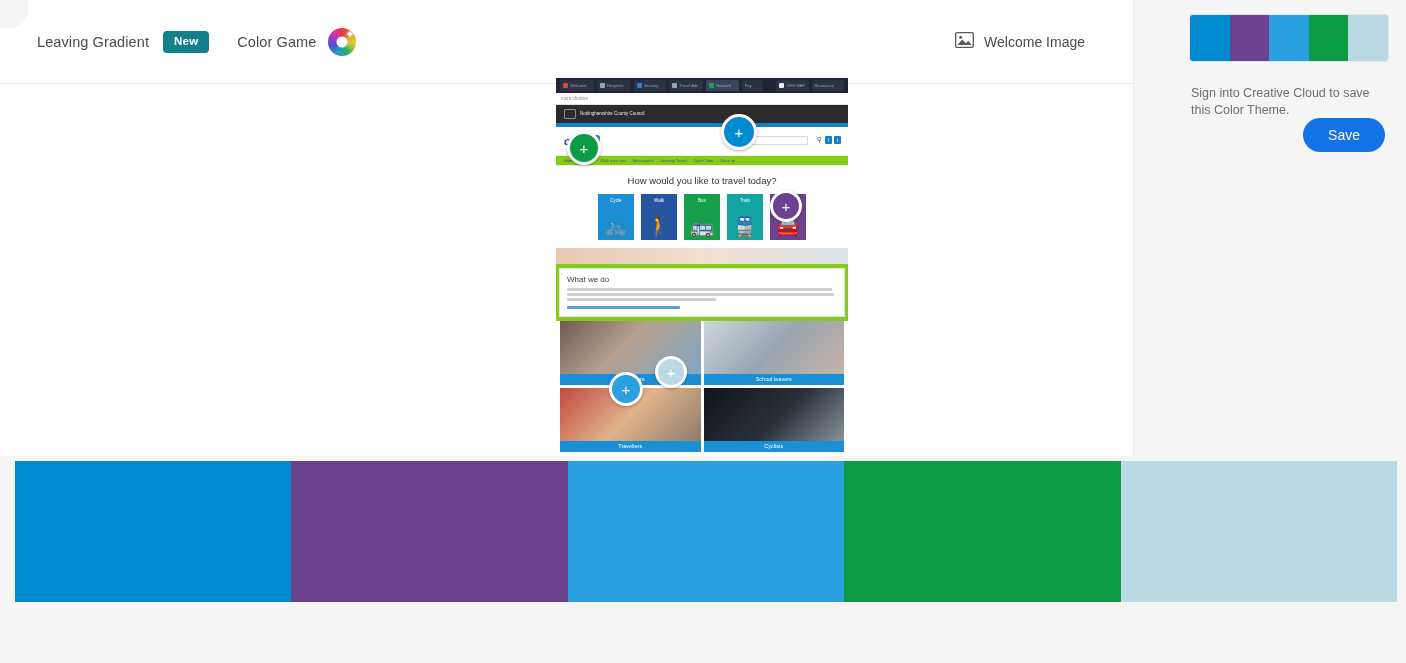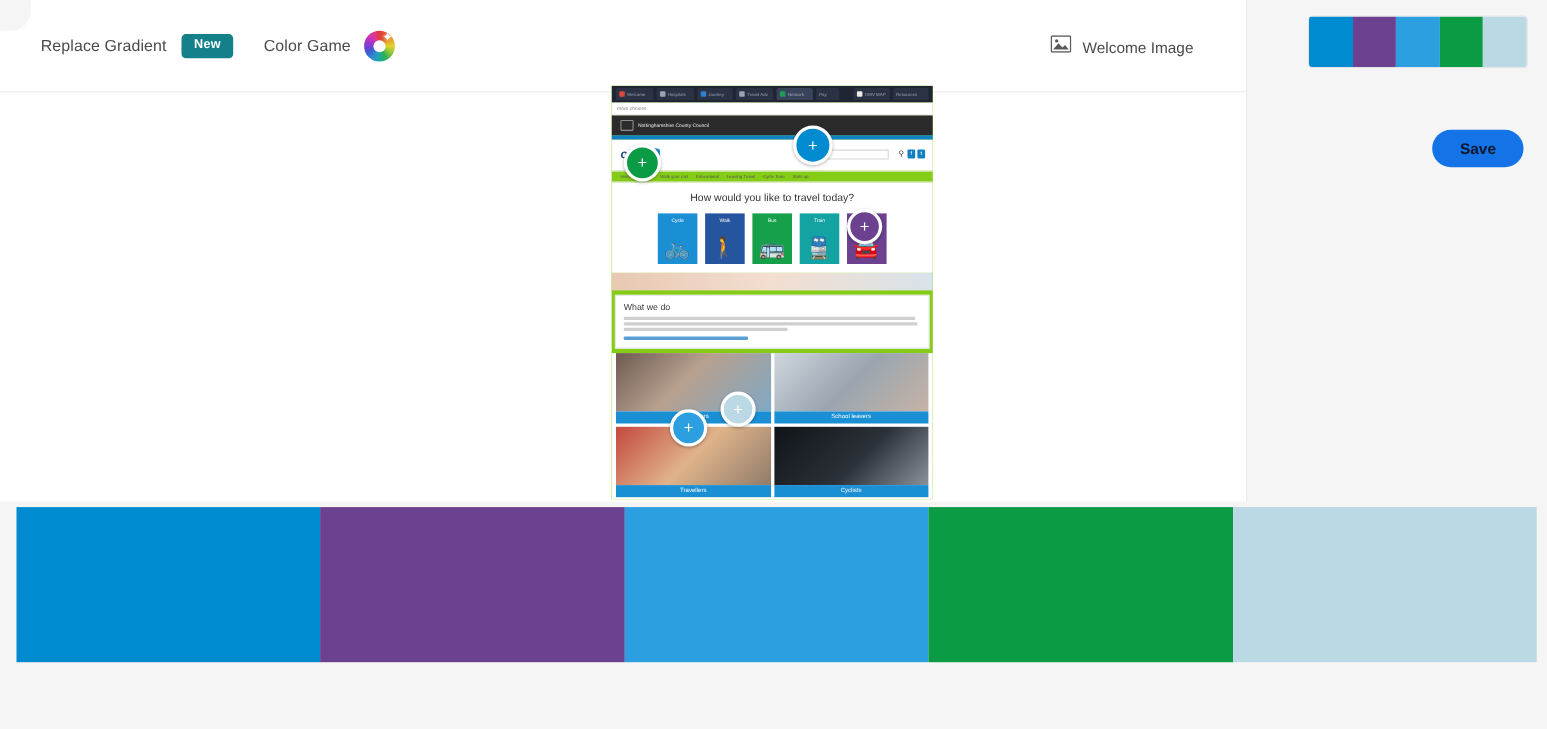--- a/index.html
+++ b/index.html
@@ -177,22 +177,22 @@
     border-radius: 3px; overflow: hidden;
     box-shadow: 0 0 0 1px rgba(0,0,0,.06);
   }
   .theme-strip div { flex: 1; }
   .signin-text {
     position: absolute; left: 57px; top: 85px; width: 180px;
     font-size: 12.5px; color: #6e6e6e; line-height: 1.33;
   }
   .save-btn {
     position: absolute; right: 21px; top: 118px;
-    background: #1473e6; color: #0f172a;
-    font-size: 14px; font-weight: bold;
+    background: #1473e6; color: #fef9c3;
+    font-size: 14px; font-weight: normal;
     padding: 9px 25px; border: none; border-radius: 17px;
     cursor: pointer;
   }
 
   
   .swatch-bar {
     position: absolute; left: 15px; top: 461px;
     width: 1382px; height: 141px; display: flex;
   }
   .swatch-bar > div { flex: 1; cursor: pointer; }
@@ -200,21 +200,21 @@
 </style>
 </head>
 <body>
 
 <div class="app">
 
   <div class="top-card">
 
     <div class="toolbar">
       <div class="toolbar-left">
-        <span class="tool-label">Replace Gradient</span>
+        <span class="tool-label">Leaving Gradient</span>
         <span class="badge-new">New</span>
         <span class="tool-label tool-label-2">Color Game</span>
         <span class="color-wheel">
           <span class="sparkle">✦</span>
         </span>
       </div>
 
       <div class="replace-image">
         <span>
           <svg width="19" height="16" viewBox="0 0 19 16" aria-hidden="true">
@@ -365,20 +365,21 @@
   </div>
 
   <div class="right-panel">
     <div class="theme-strip" id="theme-strip">
         <div style="background: rgb(0, 139, 208);"></div>
         <div style="background: rgb(107, 65, 144);"></div>
         <div style="background: rgb(43, 159, 224);"></div>
         <div style="background: rgb(12, 155, 69);"></div>
         <div style="background: rgb(187, 216, 229);"></div>
       </div>
+    <div class="signin-text">Sign into Creative Cloud to save this Color Theme.</div>
     <button class="save-btn">Save</button>
   </div>
 
   <div class="swatch-bar" id="swatch-bar">
       <div style="background: rgb(0, 139, 208);"></div>
       <div style="background: rgb(107, 65, 144);"></div>
       <div style="background: rgb(43, 159, 224);"></div>
       <div style="background: rgb(12, 155, 69);"></div>
       <div style="background: rgb(187, 216, 229);"></div>
     </div>

